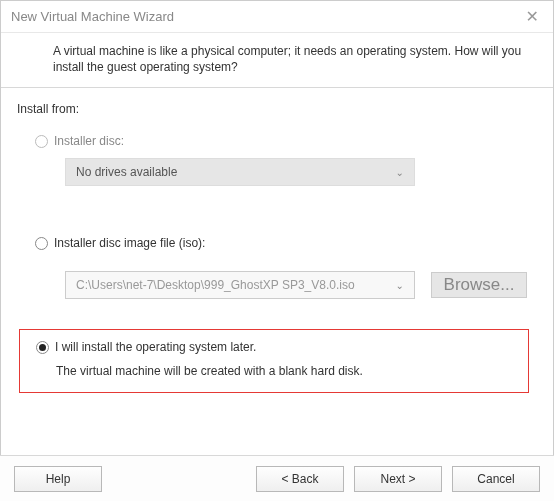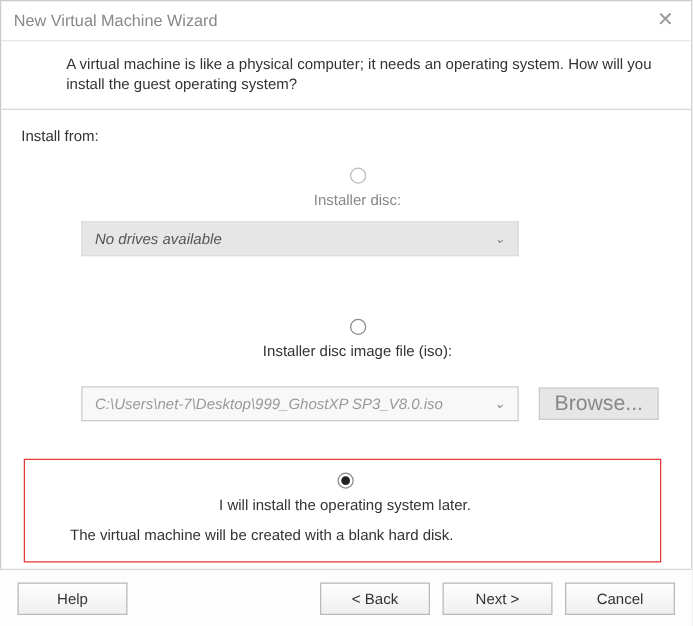--- a/index.html
+++ b/index.html
@@ -56,21 +56,20 @@
   .option {
     margin-left: 18px;
     margin-bottom: 10px;
   }
   .radio-row {
     display: flex;
     align-items: center;
     gap: 6px;
     font-size: 12px;
     color: #333;
-    flex-direction: column;
   }
   .radio-row.disabled { color: #888; }
   .radio {
     width: 13px; height: 13px;
     border: 1px solid #888;
     border-radius: 50%;
     display: inline-flex;
     align-items: center;
     justify-content: center;
     background: #fff;
@@ -87,21 +86,20 @@
     width: 350px;
     height: 28px;
     background: #e6e6e6;
     border: 1px solid #ddd;
     display: flex;
     align-items: center;
     padding: 0 10px;
     color: #555;
     font-size: 12px;
     position: relative;
-    font-style: italic;
   }
   .dropdown.light {
     background: #f8f8f8;
     border: 1px solid #ccc;
     color: #999;
   }
   .chev {
     position: absolute;
     right: 10px;
     color: #888;

